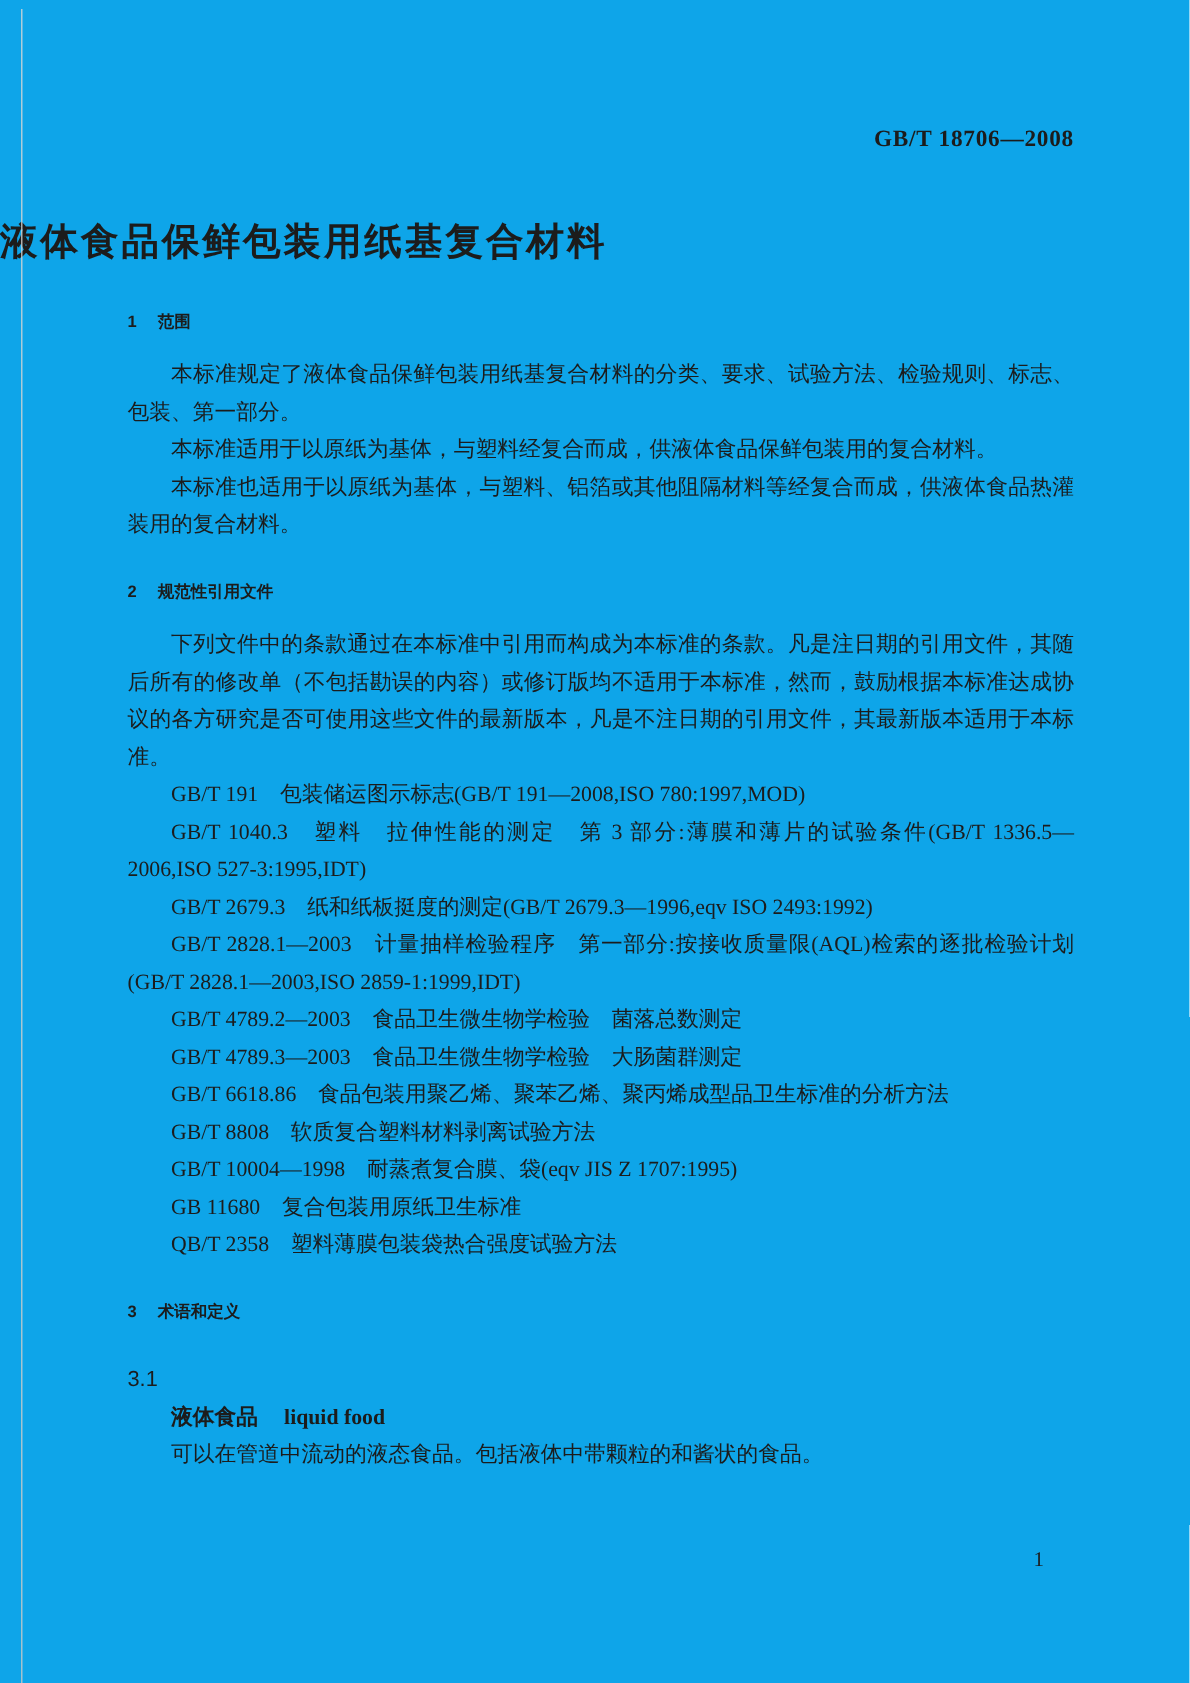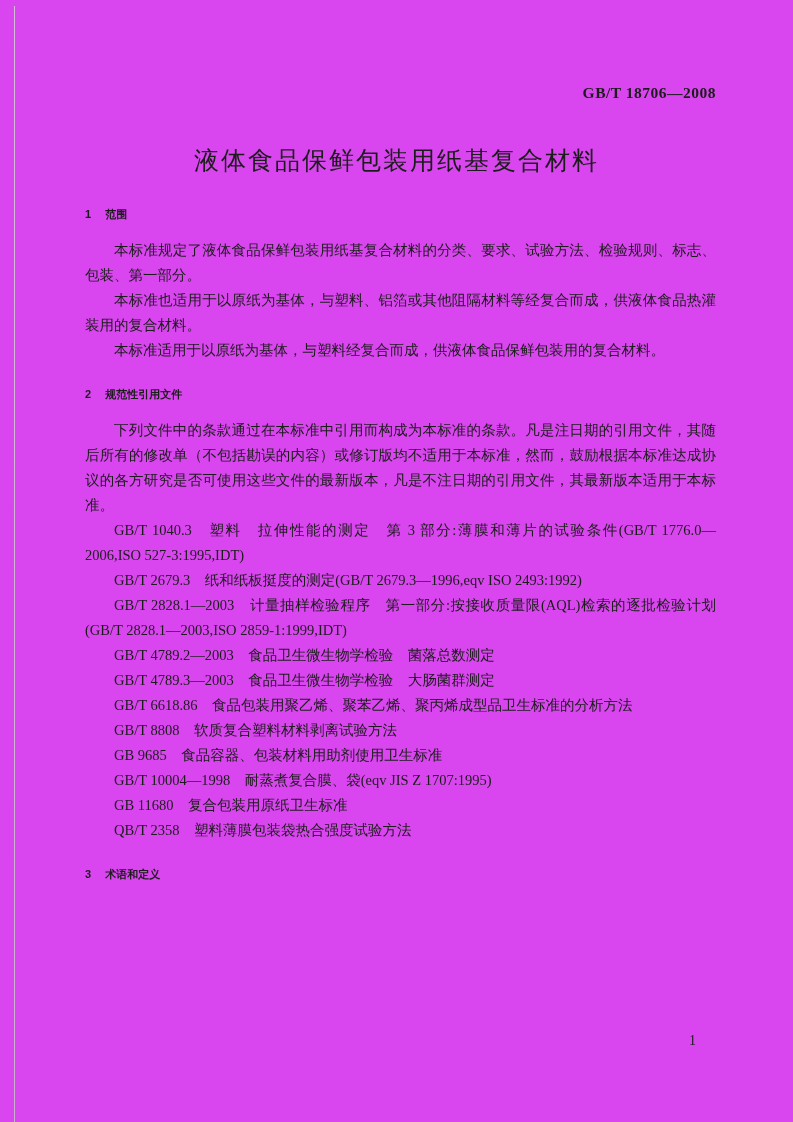--- a/index.html
+++ b/index.html
@@ -4,21 +4,21 @@
 <style>
   html, body {
     margin: 0;
     padding: 0;
     background: #ffffff;
   }
   .page {
     position: relative;
     width: 793px;
     height: 1122px;
-    background: #d946ef;
+    background: #0ea5e9;
     color: #1c1c1c;
     font-family: "Liberation Serif", "DejaVu Serif", serif;
     font-size: 14.5px;
     overflow: hidden;
   }
   .scan-edge {
     position: absolute;
     left: 14px;
     top: 6px;
     bottom: 0;
@@ -31,23 +31,23 @@
     text-align: right;
   }
   .std-code {
     font-family: "Liberation Serif", "DejaVu Serif", serif;
     font-weight: bold;
     font-size: 15.5px;
     letter-spacing: .5px;
   }
   .doc-title {
     margin-top: 42px;
-    text-align: center;
+    text-align: left;
     font-family: "Liberation Sans", "DejaVu Sans", sans-serif;
-    font-weight: normal;
+    font-weight: bold;
     font-size: 25px;
     letter-spacing: 2px;
   }
   .content {
     margin: 30px 77px 0 85px;
     text-align: justify;
   }
   .sec-heading {
     font-family: "Liberation Sans", "DejaVu Sans", sans-serif;
     font-weight: bold;
@@ -98,46 +98,53 @@
   </div>
 
   <div class="doc-title">液体食品保鲜包装用纸基复合材料</div>
 
   <div class="content">
 
     <div class="sec-heading">
       <span class="sec-num">1</span><span>范围</span>
     </div>
     <p class="body-para">本标准规定了液体食品保鲜包装用纸基复合材料的分类、要求、试验方法、检验规则、标志、包装、第一部分。</p>
+    <p class="body-para">本标准适用于以原纸为基体，与塑料经复合而成，供液体食品保鲜包装用的复合材料。</p>
     <p class="body-para">本标准也适用于以原纸为基体，与塑料、铝箔或其他阻隔材料等经复合而成，供液体食品热灌装用的复合材料。</p>
-    <p class="body-para">本标准适用于以原纸为基体，与塑料经复合而成，供液体食品保鲜包装用的复合材料。</p>
 
     <div class="sec-heading">
       <span class="sec-num">2</span><span>规范性引用文件</span>
     </div>
     <p class="body-para">下列文件中的条款通过在本标准中引用而构成为本标准的条款。凡是注日期的引用文件，其随后所有的修改单（不包括勘误的内容）或修订版均不适用于本标准，然而，鼓励根据本标准达成协议的各方研究是否可使用这些文件的最新版本，凡是不注日期的引用文件，其最新版本适用于本标准。</p>
     <div class="ref-list">
-      <p class="body-para">GB/T 1040.3　塑料　拉伸性能的测定　第 3 部分:薄膜和薄片的试验条件(GB/T 1776.0—2006,ISO 527-3:1995,IDT)</p>
+      <p class="body-para">GB/T 191　包装储运图示标志(GB/T 191—2008,ISO 780:1997,MOD)</p>
+      <p class="body-para">GB/T 1040.3　塑料　拉伸性能的测定　第 3 部分:薄膜和薄片的试验条件(GB/T 1336.5—2006,ISO 527-3:1995,IDT)</p>
       <p class="body-para">GB/T 2679.3　纸和纸板挺度的测定(GB/T 2679.3—1996,eqv ISO 2493:1992)</p>
       <p class="body-para">GB/T 2828.1—2003　计量抽样检验程序　第一部分:按接收质量限(AQL)检索的逐批检验计划(GB/T 2828.1—2003,ISO 2859-1:1999,IDT)</p>
       <p class="body-para">GB/T 4789.2—2003　食品卫生微生物学检验　菌落总数测定</p>
       <p class="body-para">GB/T 4789.3—2003　食品卫生微生物学检验　大肠菌群测定</p>
       <p class="body-para">GB/T 6618.86　食品包装用聚乙烯、聚苯乙烯、聚丙烯成型品卫生标准的分析方法</p>
       <p class="body-para">GB/T 8808　软质复合塑料材料剥离试验方法</p>
-      <p class="body-para">GB 9685　食品容器、包装材料用助剂使用卫生标准</p>
       <p class="body-para">GB/T 10004—1998　耐蒸煮复合膜、袋(eqv JIS Z 1707:1995)</p>
       <p class="body-para">GB 11680　复合包装用原纸卫生标准</p>
       <p class="body-para">QB/T 2358　塑料薄膜包装袋热合强度试验方法</p>
     </div>
 
     <div class="sec-heading">
       <span class="sec-num">3</span><span>术语和定义</span>
     </div>
 
     <div class="spacer-8"></div>
 
+    <div>
+      <p class="clause-num">3.1</p>
+      <p class="term-line">
+        <span class="term-zh">液体食品</span><span class="term-en">liquid food</span>
+      </p>
+      <p class="body-para">可以在管道中流动的液态食品。包括液体中带颗粒的和酱状的食品。</p>
+    </div>
 
     <div class="spacer-8"></div>
 
   </div>
 
   <div class="page-number">1</div>
 </div>
 
 </body></html>

